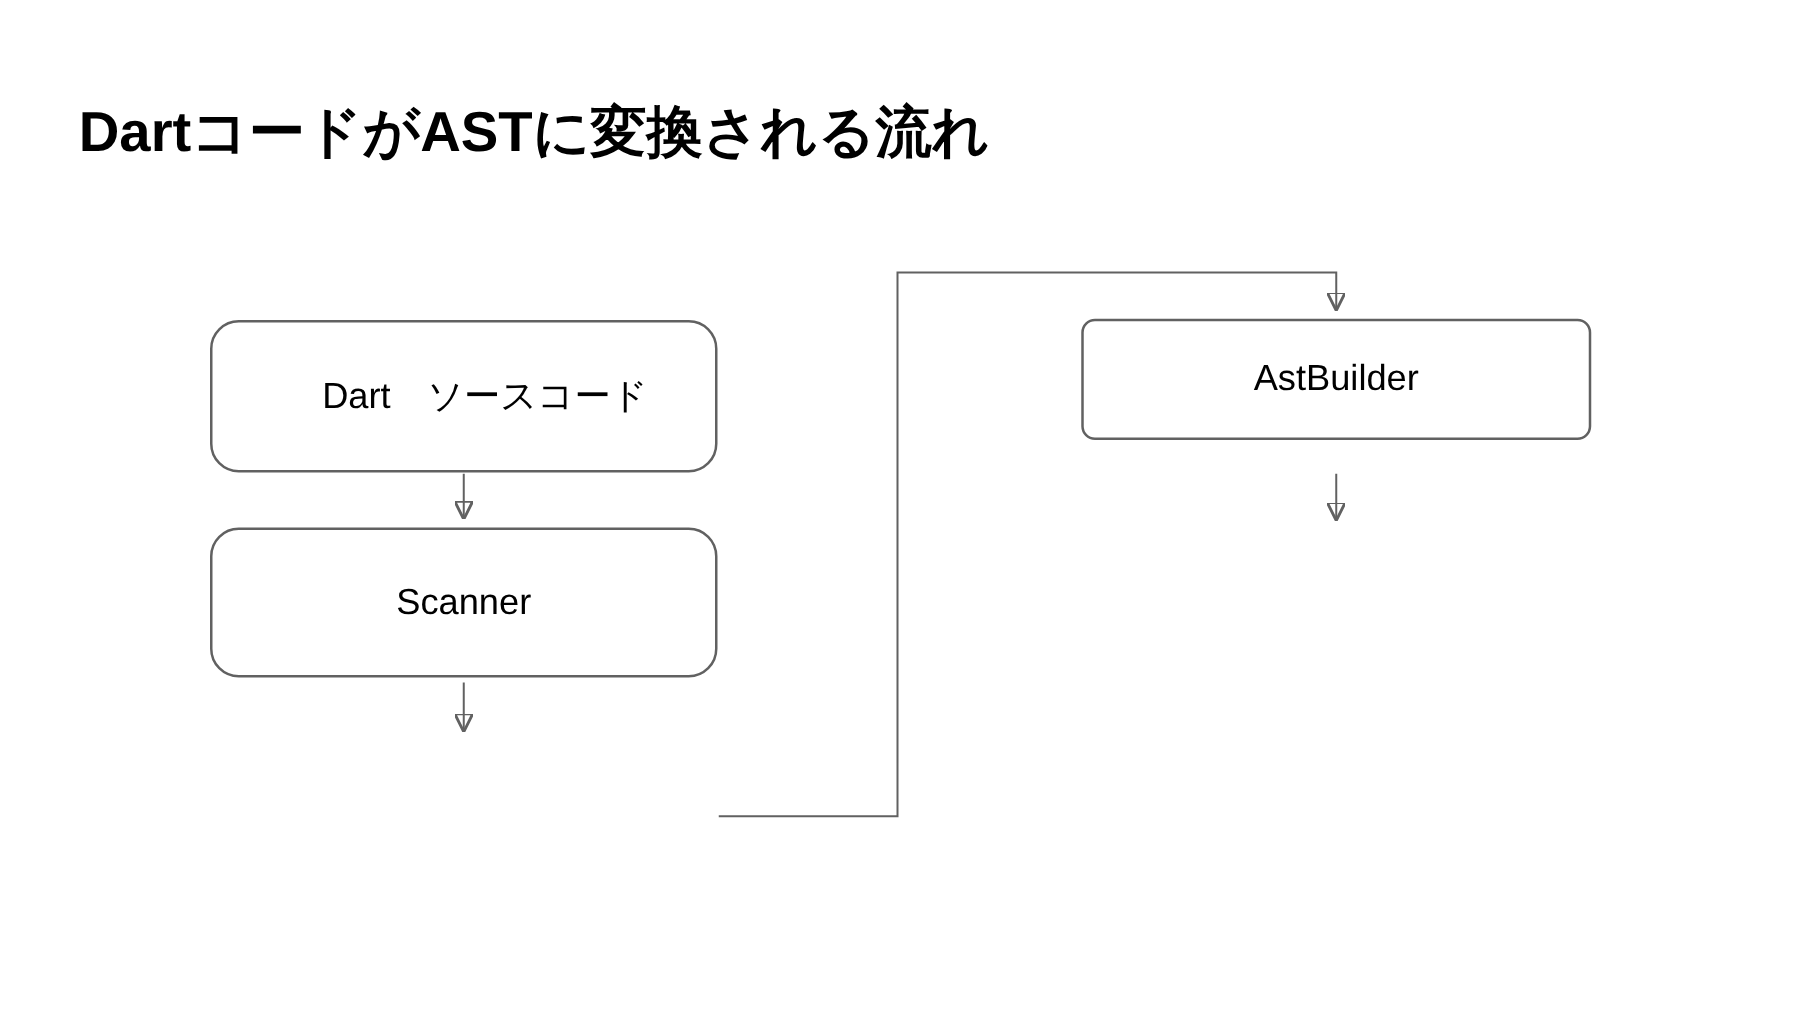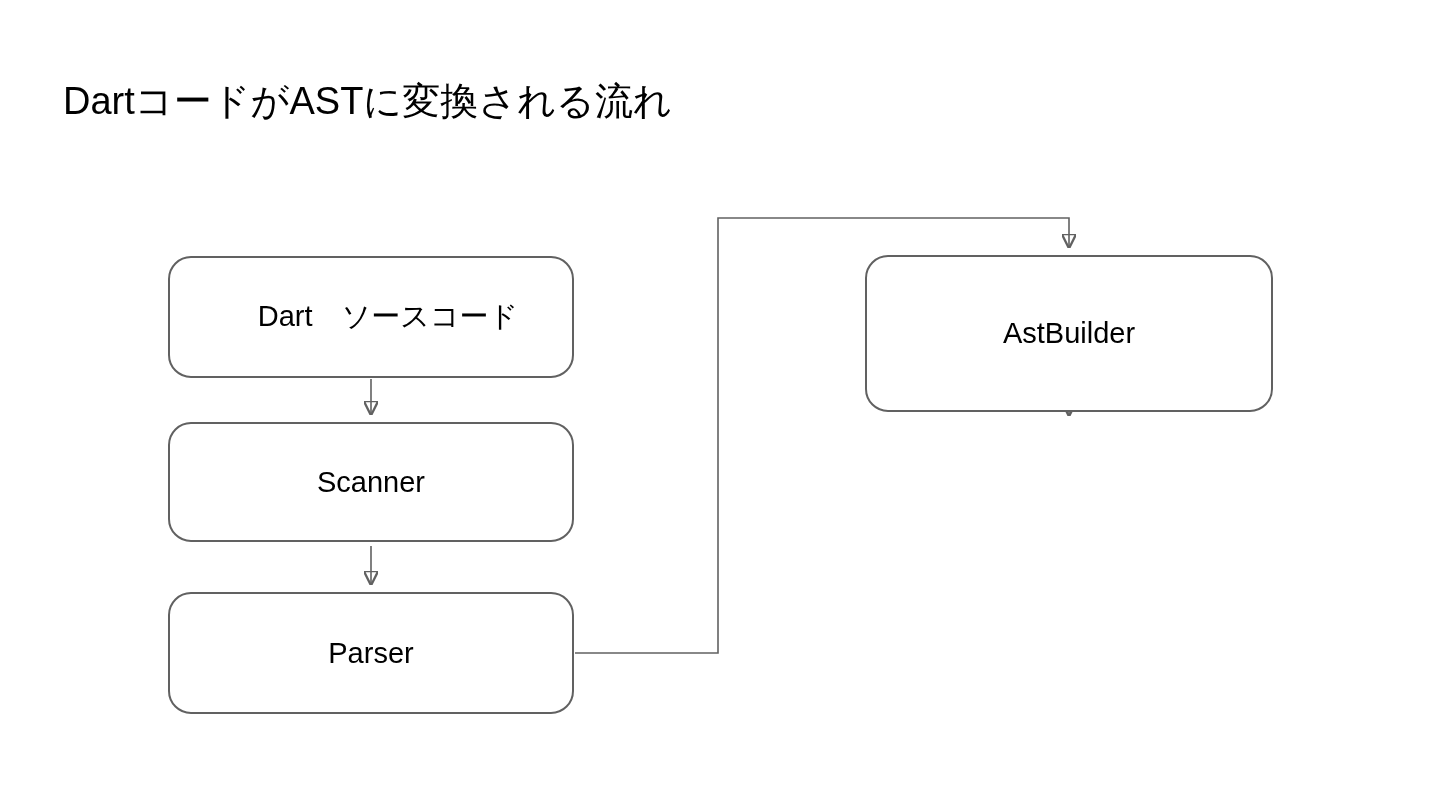--- a/index.html
+++ b/index.html
@@ -19,22 +19,22 @@
   }
   .slide{
     position:absolute;
     left:0;top:0;width:1440px;height:810px;
     background:var(--bg);
   }
   .title{
     position:absolute;
     left:63px;
     top:80px;
-    font-size:38px;
-    font-weight:400;
+    font-size:45px;
+    font-weight:700;
     color:var(--text);
     letter-spacing:0px;
     line-height:1.15;
     white-space:nowrap;
   }
   .connectors{
     position:absolute;
     left:0;top:0;
     width:1440px;height:810px;
     pointer-events:none;
@@ -53,21 +53,21 @@
     align-items:center;
     justify-content:center;
     color:var(--text);
     font-size:29px;
     text-align:center;
     white-space:nowrap;
   }
   #node-dart-source{left:168px;top:256px;width:406px;height:122px;padding-left:34px;}
   #node-scanner    {left:168px;top:422px;width:406px;height:120px;}
   #node-parser     {left:168px;top:592px;width:406px;height:122px;}
-  #node-astbuilder {left:865px;top:255px;width:408px;height:157px;}
+  #node-astbuilder {left:865px;top:255px;width:408px;height:97px;border-radius:11px;}
   #node-ast        {left:865px;top:423px;width:408px;height:122px;}
 </style>
 </head>
 <body>
 
 <div class="slide">
 
   <h1 class="title">DartコードがASTに変換される流れ</h1>
 
   <svg class="connectors" width="1440" height="810" viewBox="0 0 1440 810" xmlns="http://www.w3.org/2000/svg">
@@ -83,22 +83,19 @@
   </svg>
 
   <div class="node" id="node-dart-source">
     <span>Dart　ソースコード</span>
   </div>
 
   <div class="node" id="node-scanner">
     <span>Scanner</span>
   </div>
 
-  <div class="node" id="node-parser">
-    <span>Parser</span>
-  </div>
 
   <div class="node" id="node-astbuilder">
     <span>AstBuilder</span>
   </div>
 
 
 </div>
 
 </body></html>

